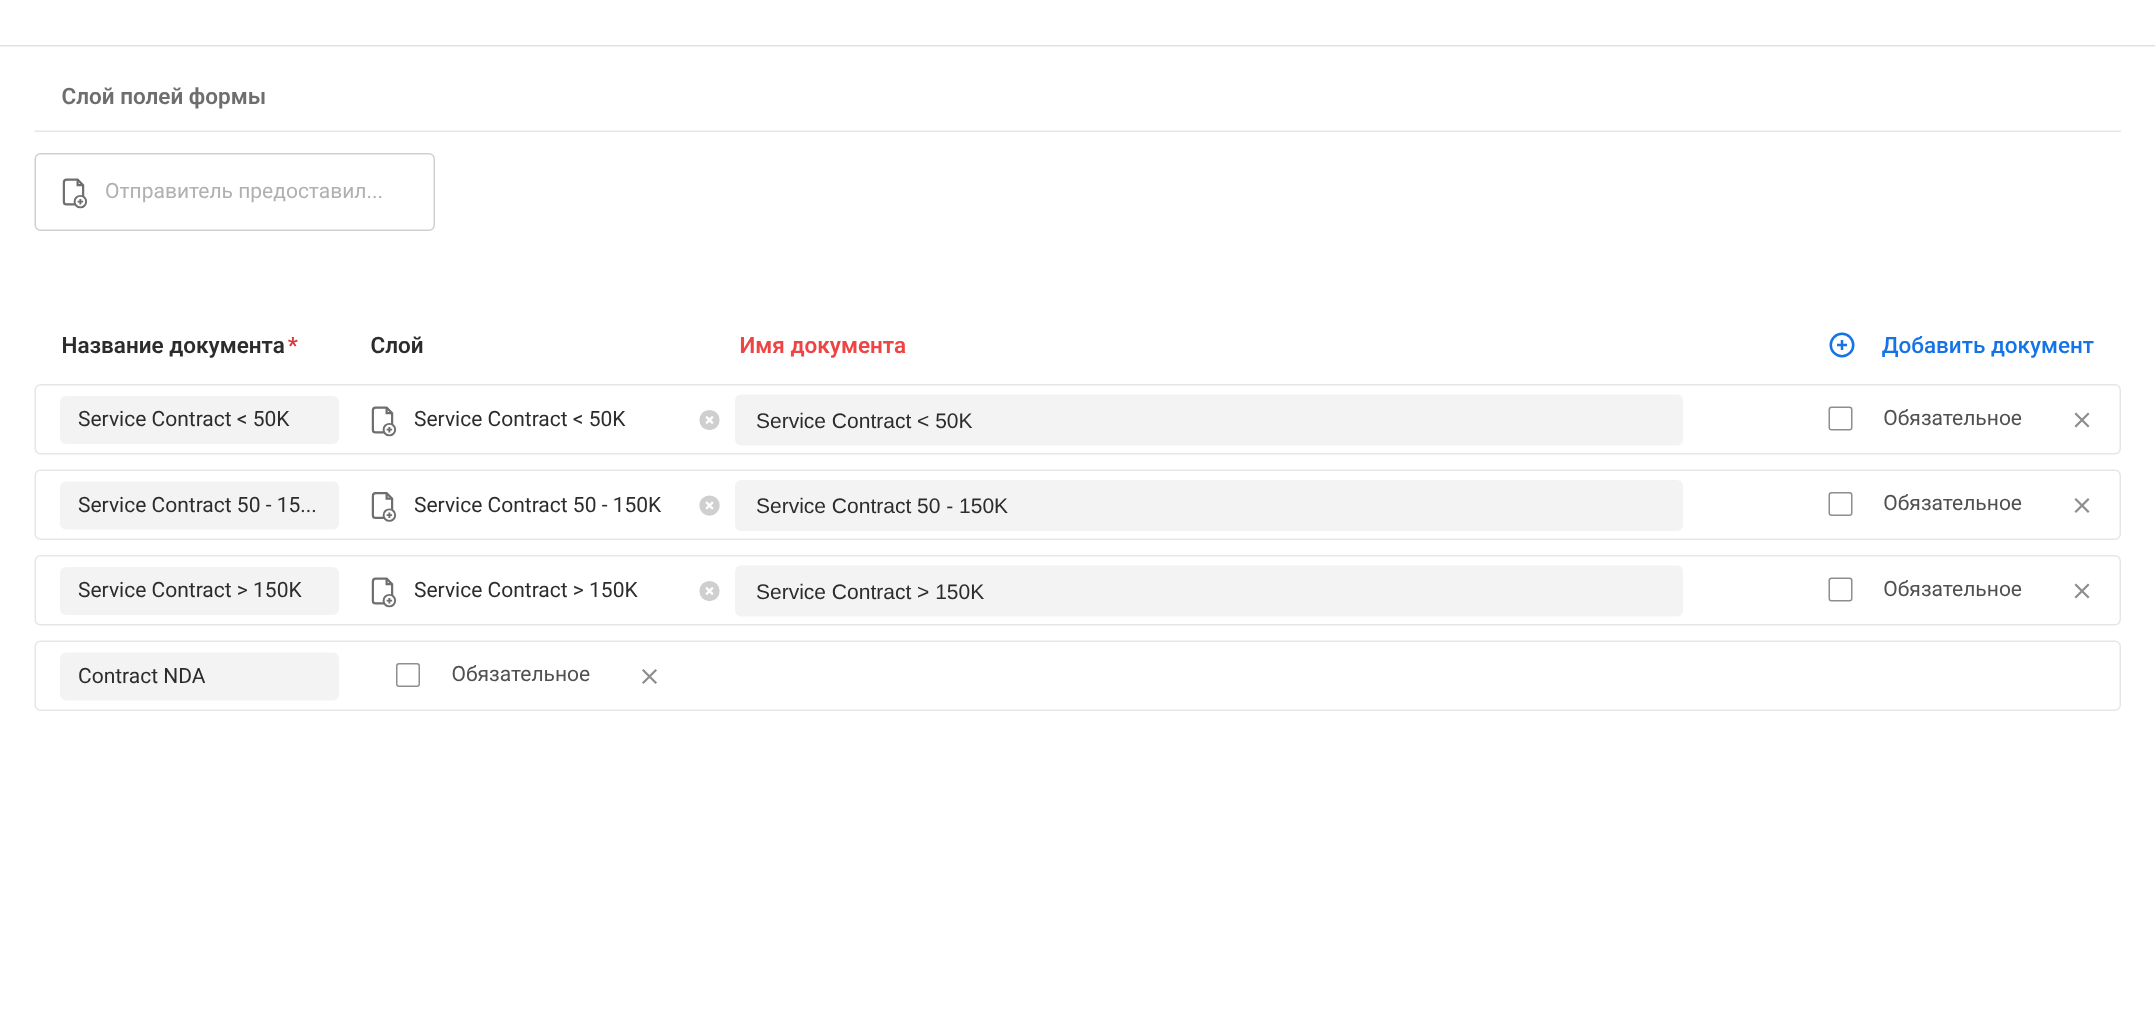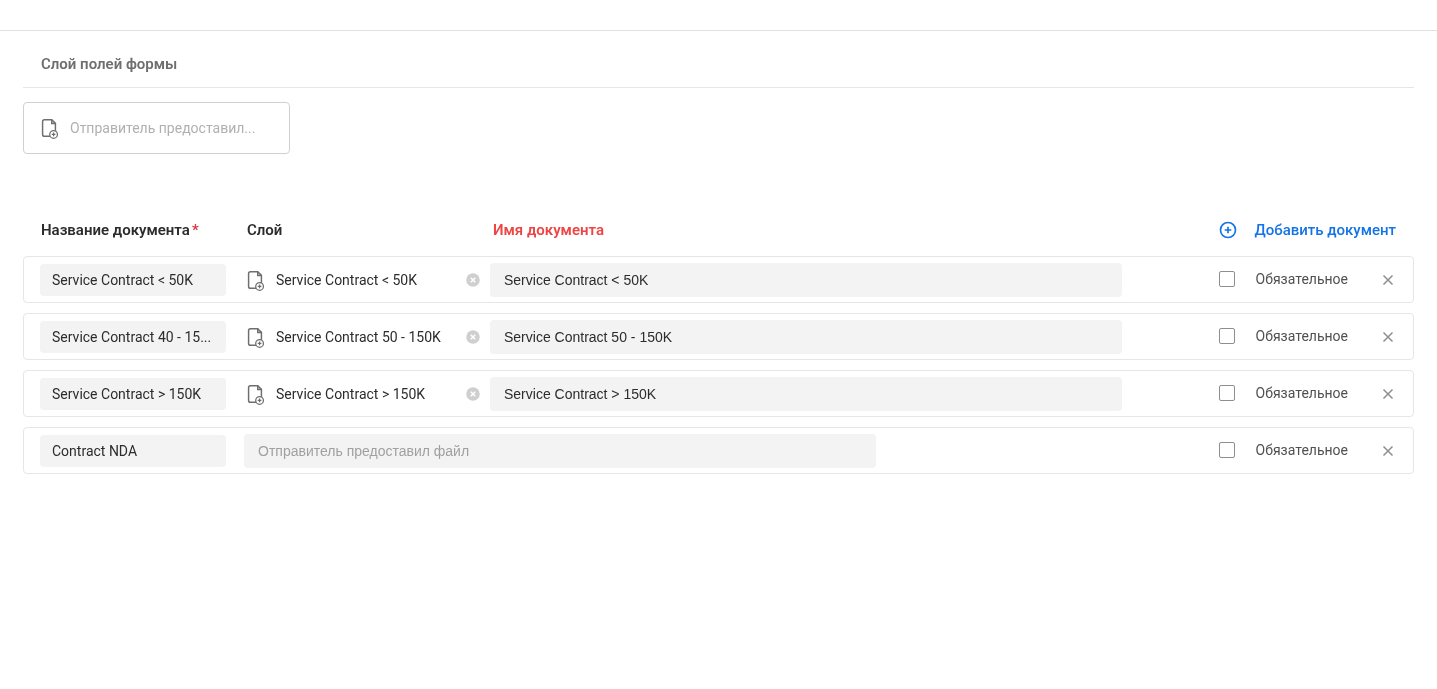--- a/index.html
+++ b/index.html
@@ -92,21 +92,21 @@
     <div class="tail">
       <div class="checkbox"></div>
       <span class="req-label">Обязательное</span>
       <svg class="close-x" viewBox="0 0 24 24" fill="none">
         <path d="M6 6l12 12M18 6L6 18" stroke="#8e8e8e" stroke-width="2"></path>
       </svg>
     </div>
   </div>
 
   <div class="doc-row">
-    <div class="chip">Service Contract 40 - 15...</div>
+    <div class="chip">Service Contract 50 - 15...</div>
     <div class="file-cell">
       <svg class="doc-icon" viewBox="0 0 24 24" fill="none">
         <path d="M7 3h8l4 4v12a2 2 0 0 1-2 2H7a2 2 0 0 1-2-2V5a2 2 0 0 1 2-2z" stroke="#6e6e6e" stroke-width="1.6"></path>
         <path d="M15 3v4h4" stroke="#6e6e6e" stroke-width="1.6"></path>
         <circle cx="17" cy="19" r="4.2" fill="#fff" stroke="#6e6e6e" stroke-width="1.4"></circle>
         <path d="M17 17v4M15 19h4" stroke="#6e6e6e" stroke-width="1.4"></path>
       </svg>
       <span class="file-label">Service Contract 50 - 150K</span>
       <svg class="clear-icon" viewBox="0 0 24 24">
         <circle cx="12" cy="12" r="9" fill="#cfcfcf"></circle>
@@ -147,23 +147,20 @@
       <div class="checkbox"></div>
       <span class="req-label">Обязательное</span>
       <svg class="close-x" viewBox="0 0 24 24" fill="none">
         <path d="M6 6l12 12M18 6L6 18" stroke="#8e8e8e" stroke-width="2"></path>
       </svg>
     </div>
   </div>
 
   <div class="doc-row">
     <div class="chip">Contract NDA</div>
-    <div class="input-cell">
-      <input class="input-field" placeholder="Отправитель предоставил файл" style="">
-    </div>
     <div class="tail">
       <div class="checkbox"></div>
       <span class="req-label">Обязательное</span>
       <svg class="close-x" viewBox="0 0 24 24" fill="none">
         <path d="M6 6l12 12M18 6L6 18" stroke="#8e8e8e" stroke-width="2"></path>
       </svg>
     </div>
   </div>
 </div>
 

